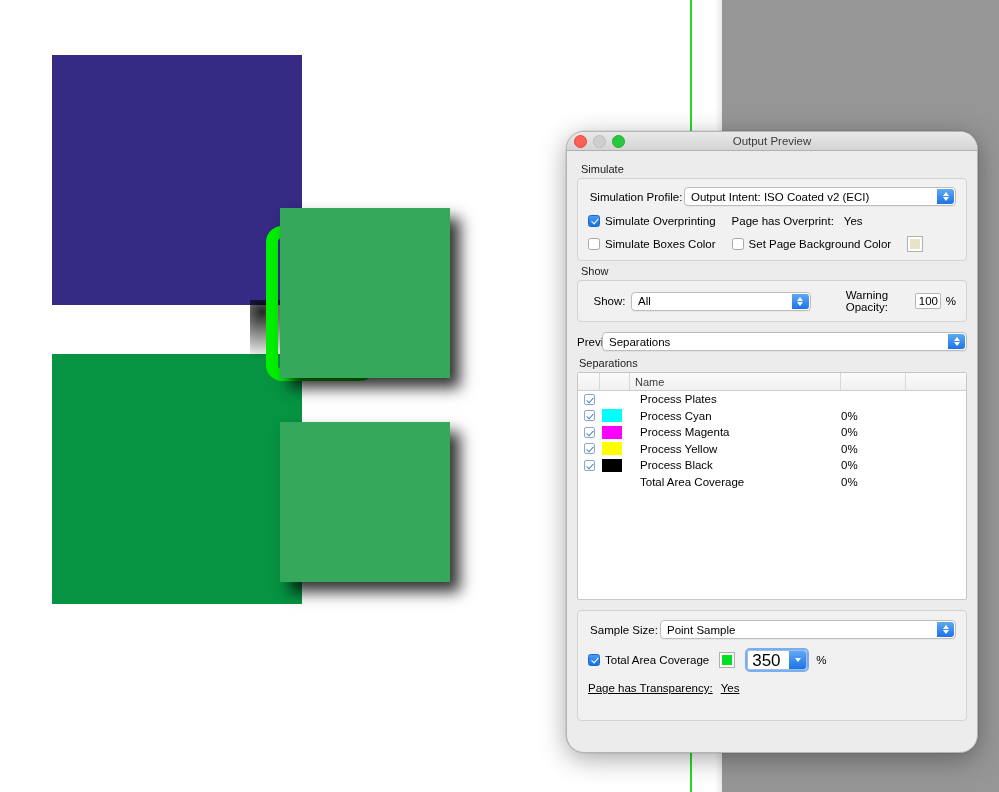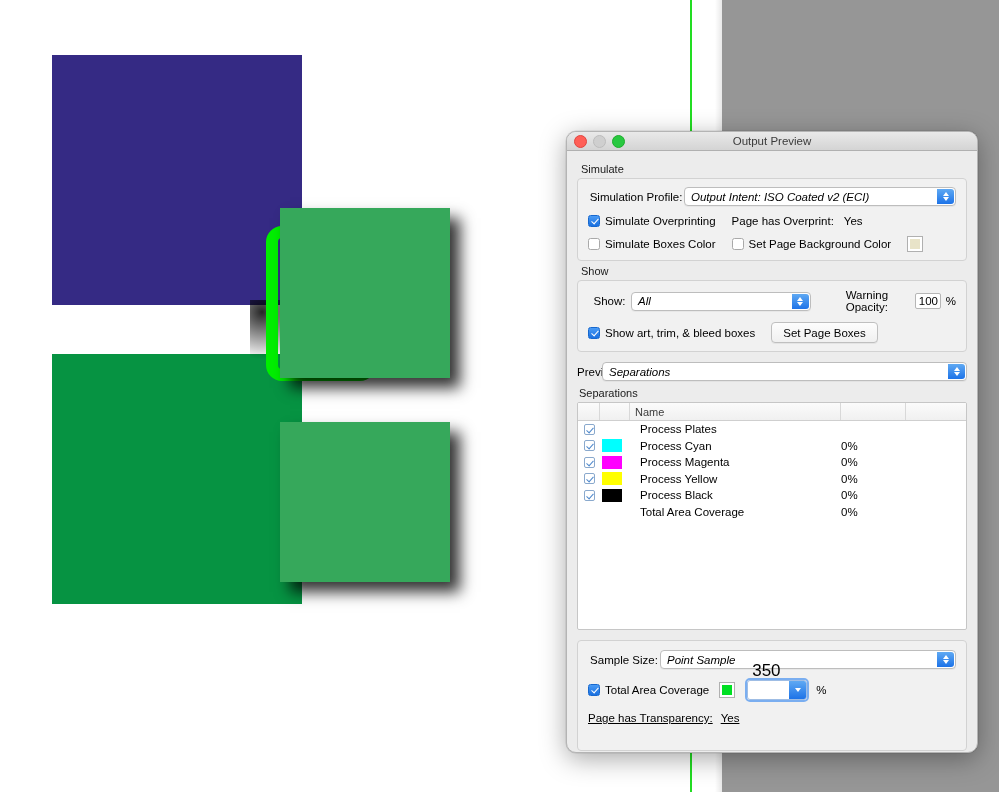--- a/index.html
+++ b/index.html
@@ -87,21 +87,21 @@
     background: #22dd22;
   }
 
   
   #output-preview-window {
     position: absolute;
     left: 566px; top: 131px;
     width: 410px; height: 620px;
     background: #ececec;
     border: 1px solid #b4b4b4;
-    border-radius: 10px;
+    border-radius: 18px;
     box-shadow: 0 6px 26px rgba(0,0,0,0.34), 0 0 0 0.5px rgba(0,0,0,0.12);
     overflow: hidden;
     font-size: 11.5px;
     color: #000;
   }
   #titlebar {
     height: 18px;
     background: linear-gradient(to bottom, #e9e9e9, #d4d4d4);
     border-bottom: 1px solid #b0b0b0;
     display: flex;
@@ -150,21 +150,20 @@
     border: 1px solid #bdbdbd;
     border-radius: 4px;
     display: flex;
     align-items: center;
     padding: 0 24px 0 6px;
     font-size: 11.5px;
     box-shadow: 0 1px 0 rgba(0,0,0,0.04);
     box-sizing: border-box;
     white-space: nowrap;
     overflow: hidden;
-    font-style: italic;
   }
   .popup .arrows {
     position: absolute;
     right: 1px; top: 1px; bottom: 1px;
     width: 17px;
     background: linear-gradient(to bottom, #5fa9f3, #1d73e8);
     border-radius: 0 3px 3px 0;
     display: flex;
     flex-direction: column;
     align-items: center;
@@ -254,21 +253,21 @@
     display: inline-flex;
     box-sizing: border-box;
   }
   .combo {
     position: relative;
     width: 60px; height: 17px;
     background: #fff;
     border: 1px solid #9fbde4;
     border-radius: 3px;
     display: flex;
-    align-items: flex-end;
+    align-items: flex-start;
     padding: 0 20px 18px 4px;
     font-size: 17px;
     box-sizing: border-box;
   }
   .combo .arrow-btn {
     position: absolute;
     right: 0; top: 0; bottom: 0;
     width: 17px;
     background: linear-gradient(to bottom, #5fa9f3, #1d73e8);
     border-radius: 0 2px 2px 0;
@@ -415,27 +414,20 @@
         <div class="popup" style="flex:0 0 180px">
           <span>All</span>
           <span class="arrows">
             <i class="chev up"></i>
               <i class="chev down"></i>
           </span>
         </div>
         <span class="lbl" style="margin-left:14px; margin-right:6px">Warning Opacity:</span>
         <span class="numfield">100</span>
         <span class="lbl" style="margin-left:5px">%</span>
-      </div>
-      <div class="row">
-        <label class="cb-label">
-          <span class="cb on"></span>
-          <span class="lbl">Show art, trim, &amp; bleed boxes</span>
-        </label>
-        <span class="btn">Set Page Boxes</span>
       </div>
     </div>
 
     <div class="row" style="margin-top:10px; margin-bottom:6px">
       <span class="lbl" style="width:25px">Preview:</span>
       <div class="popup">
         <span>Separations</span>
         <span class="arrows">
           <i class="chev up"></i>
             <i class="chev down"></i>

